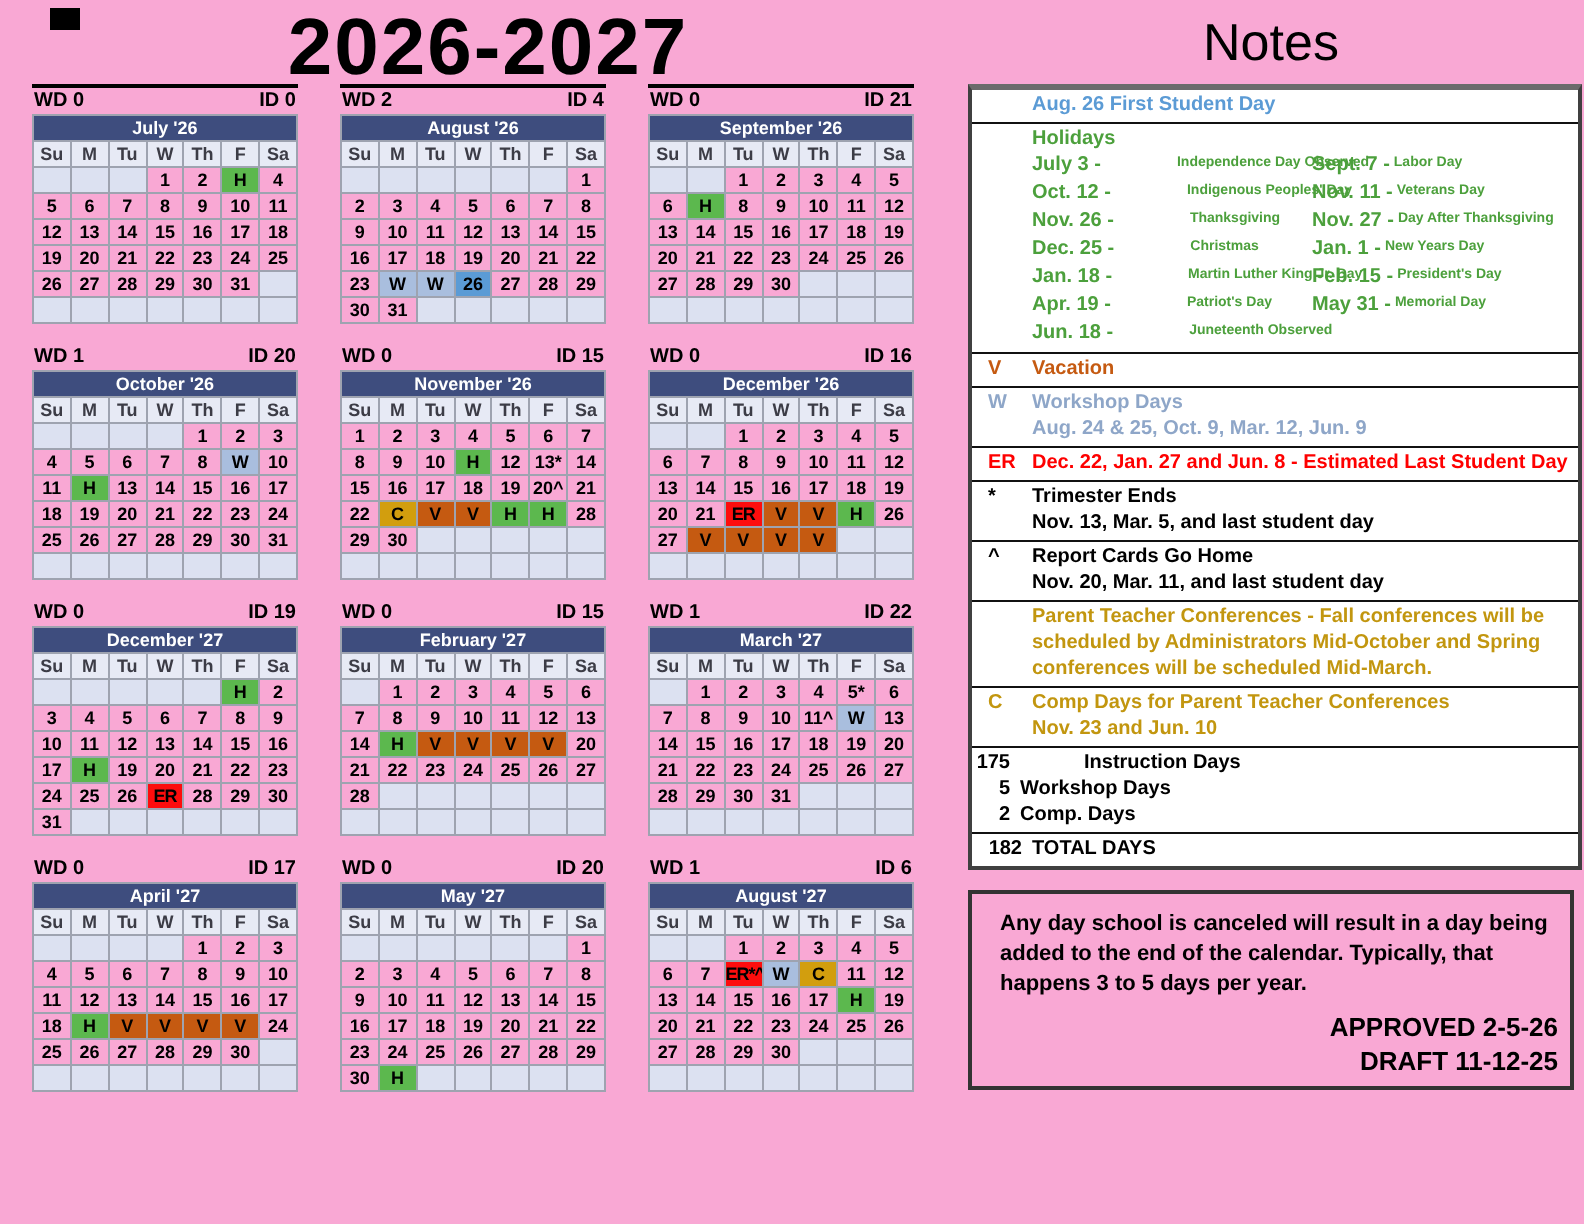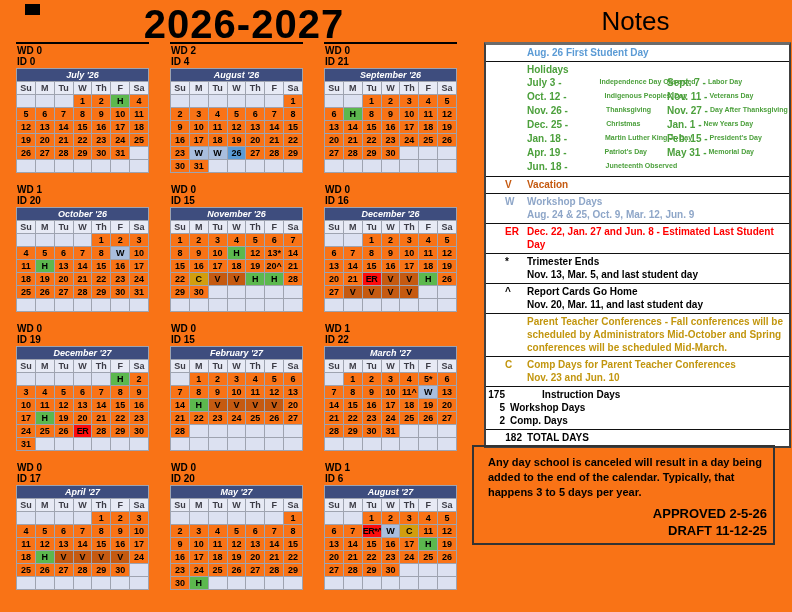--- a/index.html
+++ b/index.html
@@ -1,60 +1,60 @@
 <!DOCTYPE html>
 <html><head>
 <meta charset="utf-8">
 <style>
   html,body{margin:0;padding:0;}
-  .page{position:relative;width:792px;height:612px;background:#f97316;overflow:hidden;
+  .page{position:relative;width:792px;height:612px;background:#f9a8d4;overflow:hidden;
         font-family:"Liberation Sans",sans-serif;color:#000;}
   .corner-mark{position:absolute;left:25px;top:4px;width:15px;height:11px;background:#000;}
   .main-title{position:absolute;left:0;top:2px;width:488px;text-align:center;
               font-size:40px;font-weight:bold;letter-spacing:1px;}
   .notes-title{position:absolute;left:484px;top:6px;width:303px;text-align:center;
                font-size:26px;font-weight:400;}
   
   #months{position:absolute;left:16px;top:42px;display:grid;
           grid-template-columns:repeat(3,133px);column-gap:21px;row-gap:11px;}
   .month{width:133px;}
   .month.first-row{border-top:2px solid #000;padding-top:1px;}
   .wdid{display:flex;justify-content:space-between;font-size:10px;font-weight:bold;
-        padding:0 1px 1px 1px;flex-direction:column;}
+        padding:0 1px 1px 1px;}
   table.cal{border-collapse:collapse;width:133px;table-layout:fixed;}
   .cal td,.cal th{border:1px solid #9ea3b0;height:12px;font-size:9px;font-weight:bold;
         text-align:center;padding:0;overflow:hidden;white-space:nowrap;}
-  .mtitle{background:#3e4d7e;color:#fff;font-style:italic;font-size:11px;height:15px;
+  .mtitle{background:#3e4d7e;color:#fff;font-size:11px;height:15px;
           border:1px solid #3e4d7e;}
   .dh{background:#e7eaf5;color:#3c3c46;font-size:8.5px;}
   .cell-blank{background:#dce1f1;}
   .cell-h{background:#5cb84e;}
   .cell-v{background:#c55a11;}
   .cell-w{background:#a9bede;}
   .cell-fsd{background:#5b9bd5;}
   .cell-er{background:#fd0d0d;font-size:8px;letter-spacing:-0.5px;}
   .cell-c{background:#d29e0e;}
   
   #notes-box{position:absolute;left:484px;top:42px;width:303px;
              border:2px solid #404040;border-top:3px solid #6b6b6b;background:#fff;}
-  .nsec{display:flex;padding:1px 3px 2px 19px;}
+  .nsec{display:flex;padding:1px 3px 2px 8px;}
   .nsec + .nsec{border-top:1px solid #111;}
   .sym{width:22px;flex:none;font-weight:bold;font-size:10px;line-height:13px;}
   .sym.num{text-align:right;padding-right:5px;box-sizing:border-box;}
   .ntext{flex:1;}
   .nline{font-size:10px;font-weight:bold;line-height:13px;}
   .c-blue{color:#5b9bd5}.c-green{color:#4ca03c}.c-orange{color:#c55a11}
   .c-ltblue{color:#8ea6c8}.c-red{color:#fe0000}.c-gold{color:#c2960f}.c-black{color:#000}
   .hol-head{font-size:10px;font-weight:bold;line-height:13px;}
   .hol-row{display:flex;}
   .hol-cell{display:flex;align-items:flex-start;}
   .hol-cell.left{width:140px;flex:none;gap:36px;}
   .hol-date{font-size:10px;font-weight:bold;line-height:14px;white-space:nowrap;}
   .hol-label{font-size:7px;font-weight:bold;line-height:9px;margin-top:1px;padding-left:2px;white-space:nowrap;}
-  #footer-box{position:absolute;left:472px;top:445px;width:303px;height:100px;
+  #footer-box{position:absolute;left:484px;top:445px;width:303px;height:100px;
               border:2px solid #333;box-sizing:border-box;padding:8px 8px 4px 14px;}
   .footer-text{font-size:11px;font-weight:bold;line-height:15px;}
   .sign{position:absolute;right:6px;bottom:4px;text-align:right;
         font-size:13px;font-weight:bold;line-height:17px;}
 </style>
 </head>
 <body>
 
 <div class="page">
   <div class="corner-mark"></div>

